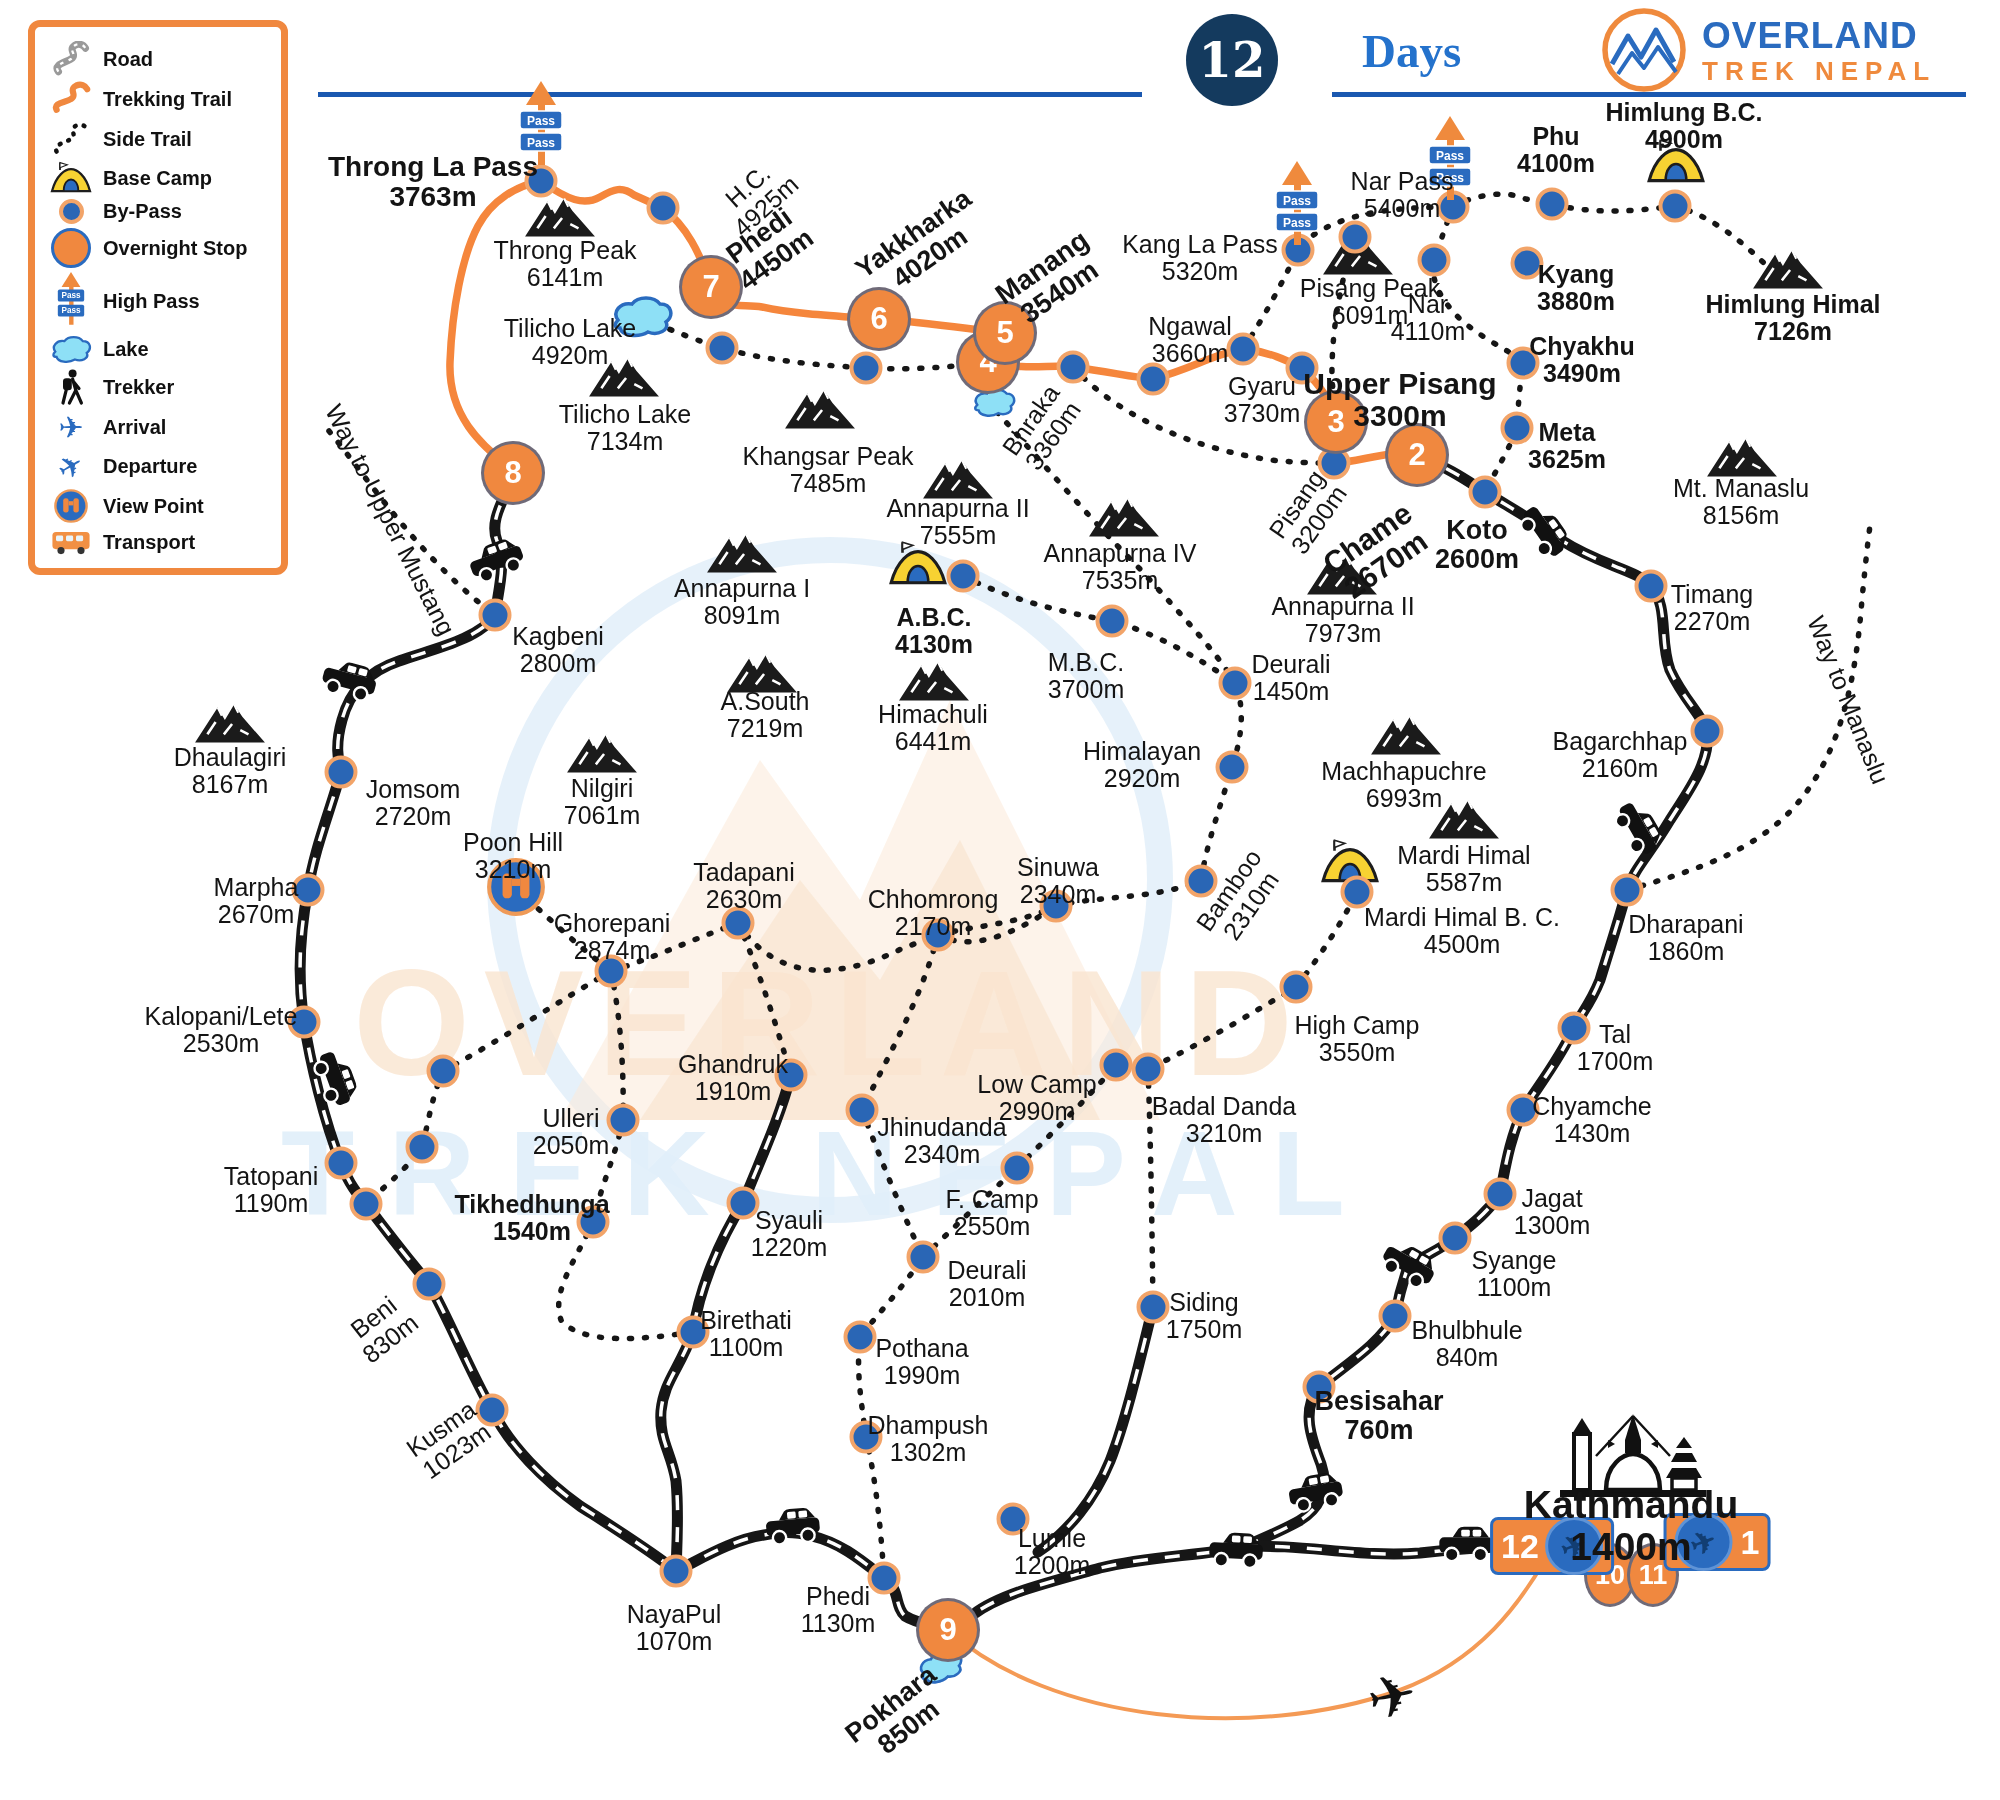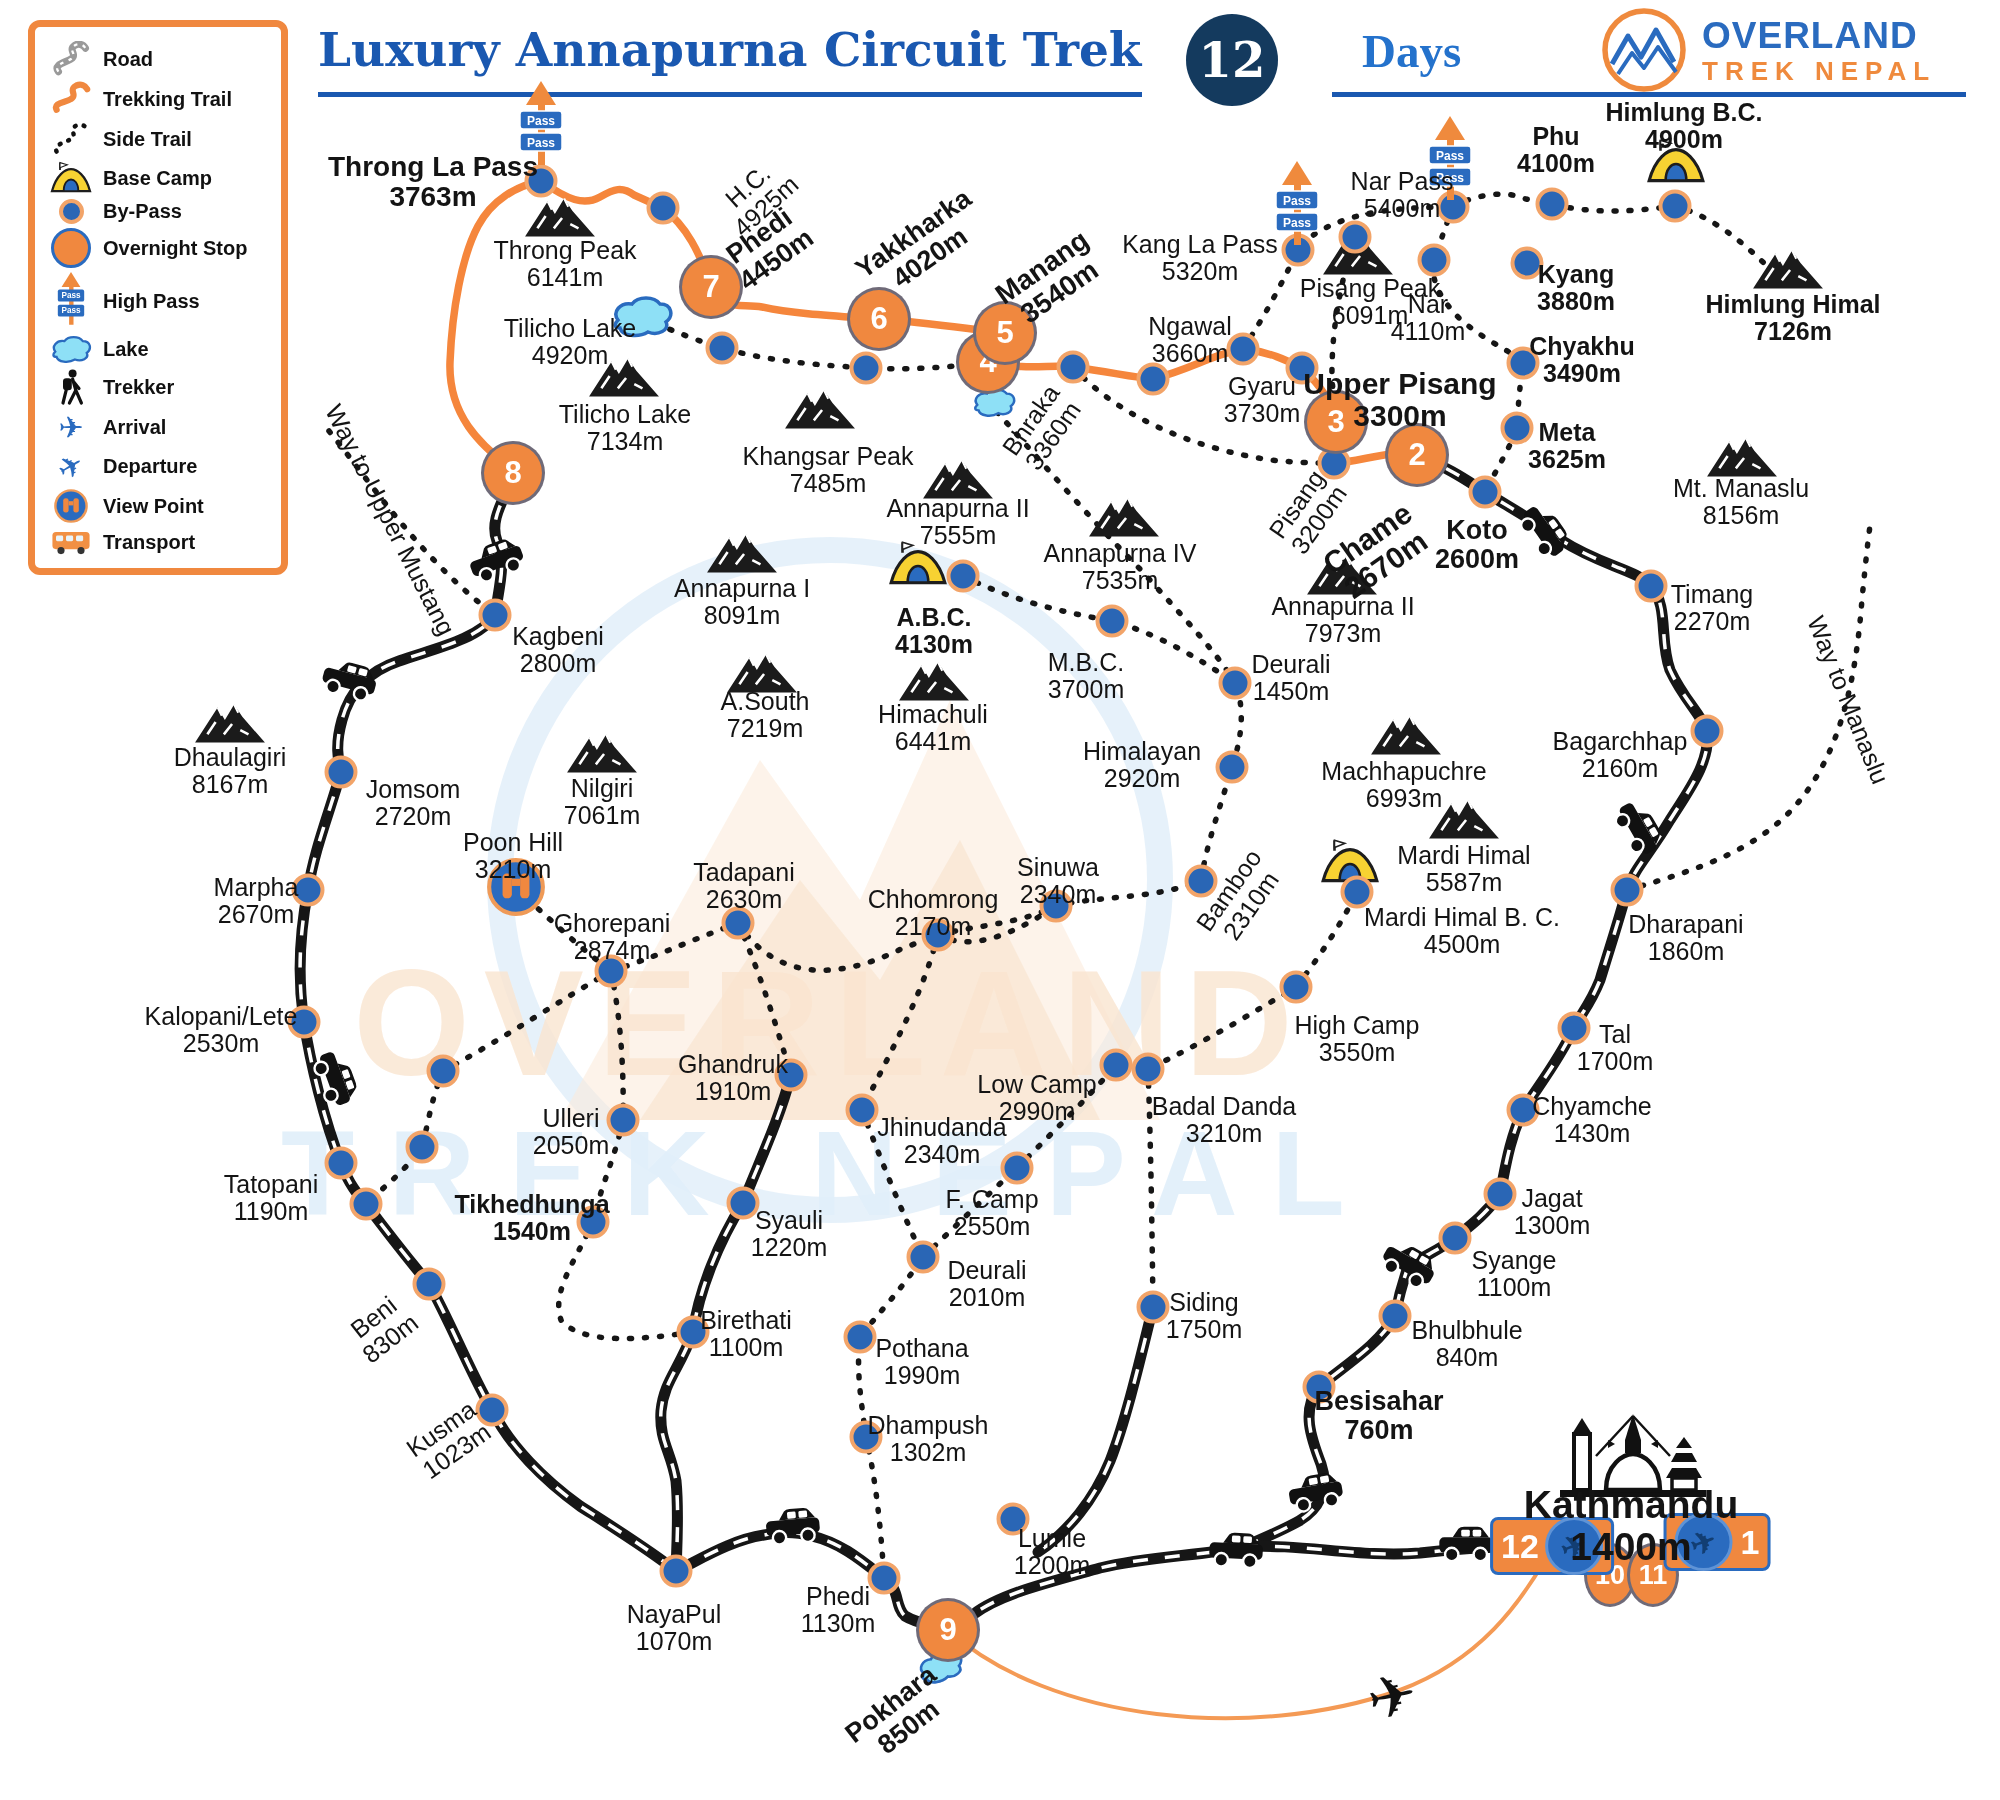--- a/index.html
+++ b/index.html
@@ -174,21 +174,20 @@
     <g id="g-trek">
         <path d="M513,470 C480,445 448,415 450,362 C452,310 462,256 478,226 C492,200 516,186 541,181 C568,200 584,206 600,197 C614,189 622,186 634,195 L663,208 C686,226 700,252 711,287 C722,312 742,303 762,307 C794,314 836,316 879,319 C922,322 962,328 1005,333" fill="none" stroke="#f5863c" stroke-width="7.5" stroke-linecap="round" stroke-linejoin="round"></path>
         <path d="M1005,333 C999,343 994,351 988,362" fill="none" stroke="#f5863c" stroke-width="7.5" stroke-linecap="round" stroke-linejoin="round"></path>
         <path d="M988,362 C1030,371 1049,364 1073,367 C1111,372 1131,377 1153,379 C1191,369 1216,353 1243,349 C1270,352 1286,360 1302,368 C1321,386 1331,401 1336,422 C1340,440 1337,454 1334,463 C1361,462 1391,449 1417,455" fill="none" stroke="#f5863c" stroke-width="7.5" stroke-linecap="round" stroke-linejoin="round"></path>
       </g>
     <g id="g-flight">
         <path d="M948,1630 C1050,1722 1252,1742 1400,1690 C1481,1660 1521,1601 1545,1560" fill="none" stroke="#f49a55" stroke-width="4"></path>
       </g>
   </svg>
 
-  <div class="title">Luxury Annapurna Circuit Trek</div>
   <div class="title-underline" style="left:318px;width:824px;"></div>
   <div class="days-circle">
     <span>12</span>
   </div>
   <div class="days-label">Days</div>
   <div class="title-underline" style="left:1332px;width:634px;"></div>
 
   <div class="logo">
     <svg width="96" height="96" viewBox="0 0 96 96">
       <circle cx="48" cy="48" r="39" fill="none" stroke="#ef8a3d" stroke-width="5.5"></circle>
@@ -698,21 +697,21 @@
         <span class="l1">7061m</span>
       </div>
       <div class="maplabel" style="left: 513px; top: 856px; transform: translate(-50%, -50%);">
         <span class="l1">Poon Hill</span>
         <span class="l1">3210m</span>
       </div>
       <div class="maplabel" style="left: 612px; top: 937px; transform: translate(-50%, -50%);">
         <span class="l1">Ghorepani</span>
         <span class="l1">2874m</span>
       </div>
-      <div class="maplabel" style="left: 271px; top: 1190px; transform: translate(-50%, -50%); margin-top: 8px;">
+      <div class="maplabel" style="left: 271px; top: 1190px; transform: translate(-50%, -50%);">
         <span class="l1">Tatopani</span>
         <span class="l1">1190m</span>
       </div>
       <div class="maplabel" style="left: 382px; top: 1328px; transform: translate(-50%, -50%) rotate(-38deg);">
         <span class="l1">Beni</span>
         <span class="l1">830m</span>
       </div>
       <div class="maplabel" style="left: 449px; top: 1440px; transform: translate(-50%, -50%) rotate(-35deg);">
         <span class="l1">Kusma</span>
         <span class="l1">1023m</span>

